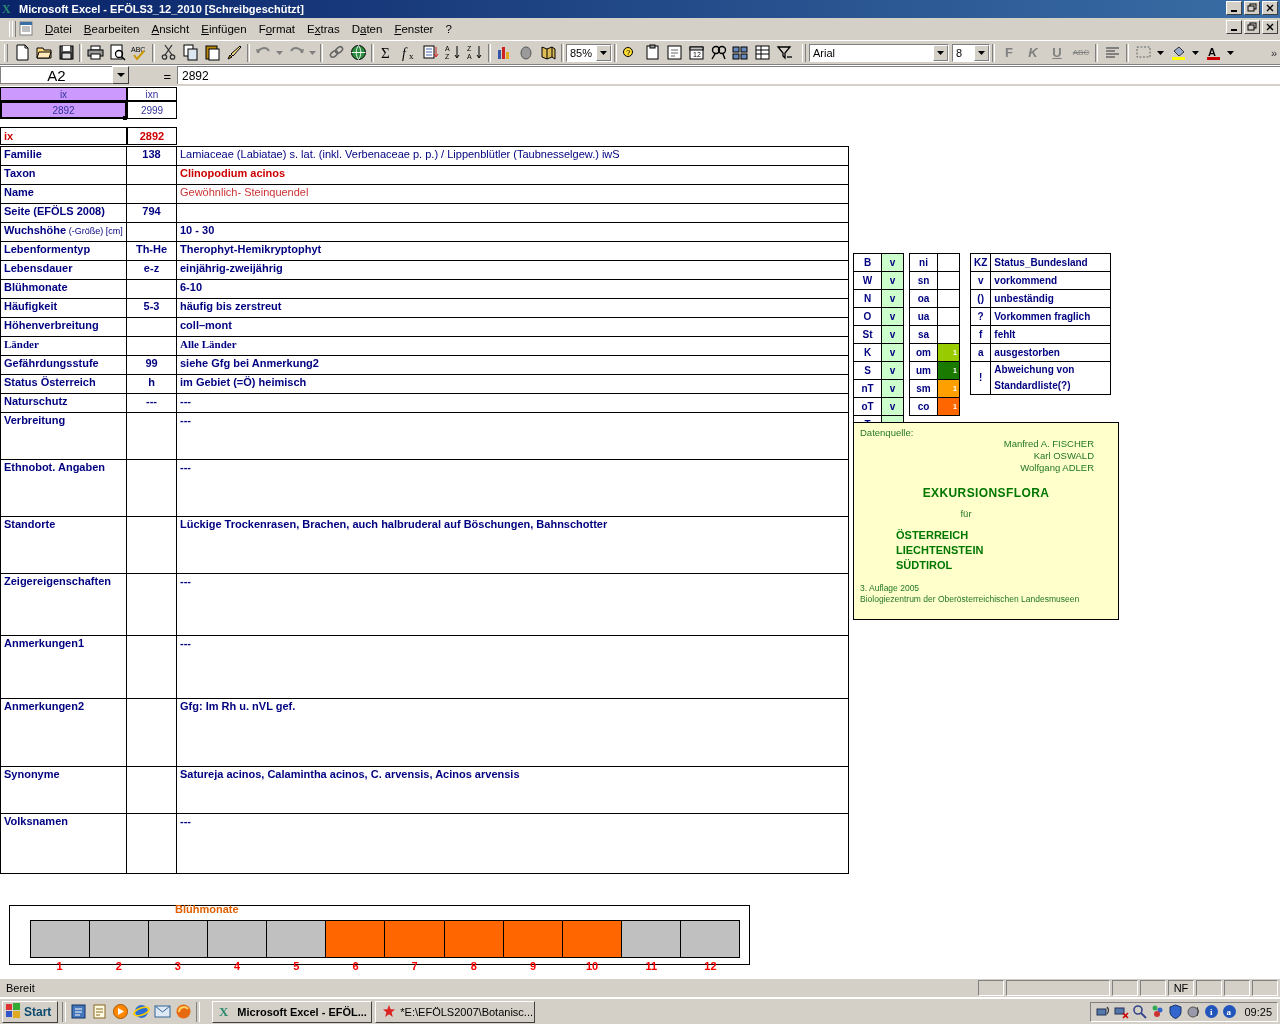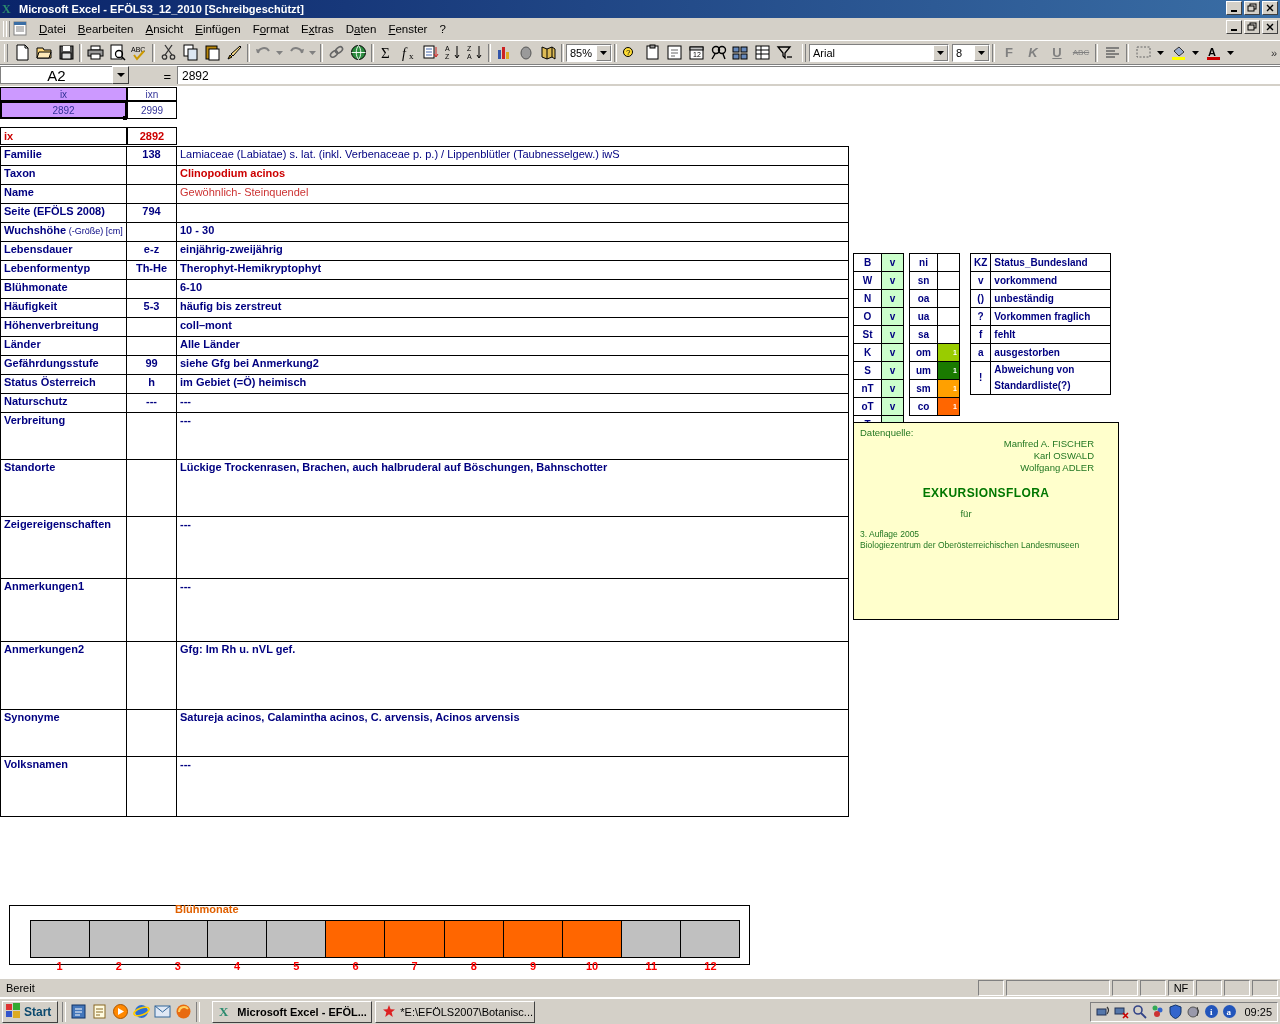--- a/index.html
+++ b/index.html
@@ -30,21 +30,21 @@
     border:1px solid #ffffff; border-right-color:#404040; border-bottom-color:#404040;
     font-size:9px; line-height:12px; text-align:center; color:#000; font-family:"Liberation Sans",sans-serif;
     display:flex; align-items:center; justify-content:center;
   }
   .winbtn svg { display:block; }
 
   
   .menubar {
     position:absolute; left:0; top:18px; width:1280px; height:22px;
     background:#d4d0c8; border-bottom:1px solid #d4d0c8;
-    display:flex; align-items:center; padding-left:2px;
+    display:flex; align-items:center; padding-left:8px;
   }
   .menu-grip { width:7px; height:18px; margin-right:3px; position:relative; }
   .menu-grip::before, .menu-grip::after{
     content:""; position:absolute; top:1px; width:2px; height:16px;
   }
   .menu-grip::before{ left:1px; border-left:1px solid #ffffff; border-right:1px solid #808080; }
   .menu-grip::after{ left:4px; border-left:1px solid #ffffff; border-right:1px solid #808080; }
   .doc-icon { width:17px; height:17px; margin-right:4px; flex:0 0 auto; }
   .menuitem {
     font-size:11.5px; color:#000000; padding:2px 6px; white-space:nowrap; cursor:default;
@@ -660,45 +660,45 @@
             <td class="c-label"><span>Seite (EFÖLS 2008)</span></td>
             <td class="c-code">794</td>
             <td class="c-val"></td>
           </tr>
           <tr style="height: 19px;">
             <td class="c-label"><span>Wuchshöhe</span><span class="sub"> (-Größe) [cm]</span></td>
             <td class="c-code"></td>
             <td class="c-val"> 10 - 30</td>
           </tr>
           <tr style="height: 19px;">
+            <td class="c-label"><span>Lebenformentyp</span></td>
+            <td class="c-code">Th-He</td>
+            <td class="c-val">Therophyt-Hemikryptophyt</td>
+          </tr>
+          <tr style="height: 19px;">
             <td class="c-label"><span>Lebensdauer</span></td>
             <td class="c-code">e-z</td>
             <td class="c-val">einjährig-zweijährig</td>
           </tr>
           <tr style="height: 19px;">
-            <td class="c-label"><span>Lebenformentyp</span></td>
-            <td class="c-code">Th-He</td>
-            <td class="c-val">Therophyt-Hemikryptophyt</td>
-          </tr>
-          <tr style="height: 19px;">
             <td class="c-label"><span>Blühmonate</span></td>
             <td class="c-code"></td>
             <td class="c-val"> 6-10</td>
           </tr>
           <tr style="height: 19px;">
             <td class="c-label"><span>Häufigkeit</span></td>
             <td class="c-code">5-3</td>
             <td class="c-val">häufig bis zerstreut</td>
           </tr>
           <tr style="height: 19px;">
             <td class="c-label"><span>Höhenverbreitung</span></td>
             <td class="c-code"></td>
             <td class="c-val">coll–mont</td>
           </tr>
-          <tr style="height: 19px;">
+          <tr style="height: 19px; font-family: Liberation Serif, serif;">
             <td class="c-label"><span>Länder</span></td>
             <td class="c-code"></td>
             <td class="c-val">Alle Länder</td>
           </tr>
           <tr style="height: 19px;">
             <td class="c-label"><span>Gefährdungsstufe</span></td>
             <td class="c-code">99</td>
             <td class="c-val">siehe Gfg bei Anmerkung2</td>
           </tr>
           <tr style="height: 19px;">
@@ -706,20 +706,25 @@
             <td class="c-code">h</td>
             <td class="c-val">im Gebiet (=Ö) heimisch</td>
           </tr>
           <tr style="height: 19px;">
             <td class="c-label"><span>Naturschutz</span></td>
             <td class="c-code">---</td>
             <td class="c-val">---</td>
           </tr>
           <tr style="height: 47px;">
             <td class="c-label"><span>Verbreitung</span></td>
+            <td class="c-code"></td>
+            <td class="c-val">---</td>
+          </tr>
+          <tr style="height: 57px;">
+            <td class="c-label"><span>Ethnobot. Angaben</span></td>
             <td class="c-code"></td>
             <td class="c-val">---</td>
           </tr>
           <tr style="height: 57px;">
             <td class="c-label"><span>Standorte</span></td>
             <td class="c-code"></td>
             <td class="c-val">Lückige Trockenrasen, Brachen, auch halbruderal auf Böschungen, Bahnschotter</td>
           </tr>
           <tr style="height: 62px;">
             <td class="c-label"><span>Zeigereigenschaften</span></td>
@@ -888,20 +893,25 @@
 
     <div class="dsbox" style="left:853px; top:335px; width:266px; height:198px;">
       <div class="ds-label">Datenquelle:</div>
       <div class="ds-authors">
         <div>Manfred A. FISCHER</div>
         <div>Karl OSWALD</div>
         <div>Wolfgang ADLER</div>
       </div>
       <div class="ds-title">EXKURSIONSFLORA</div>
       <div class="ds-fuer">für</div>
+      <div class="ds-countries">
+        <div>ÖSTERREICH</div>
+        <div>LIECHTENSTEIN</div>
+        <div>SÜDTIROL</div>
+      </div>
       <div class="ds-foot">
         <div>3. Auflage 2005</div>
         <div>Biologiezentrum der Oberösterreichischen Landesmuseen</div>
       </div>
     </div>
 
     <div class="chartbox" style="left:9px; top:818px; width:741px; height:60px;">
       <div class="chart-title" style="left:165px; top:-3px;">Blühmonate</div>
       <div class="chart-plot" style="left:20px; top:14px; width:710px; height:38px;">
           <div class="chart-bar" style="background: rgb(192, 192, 192);"></div>

